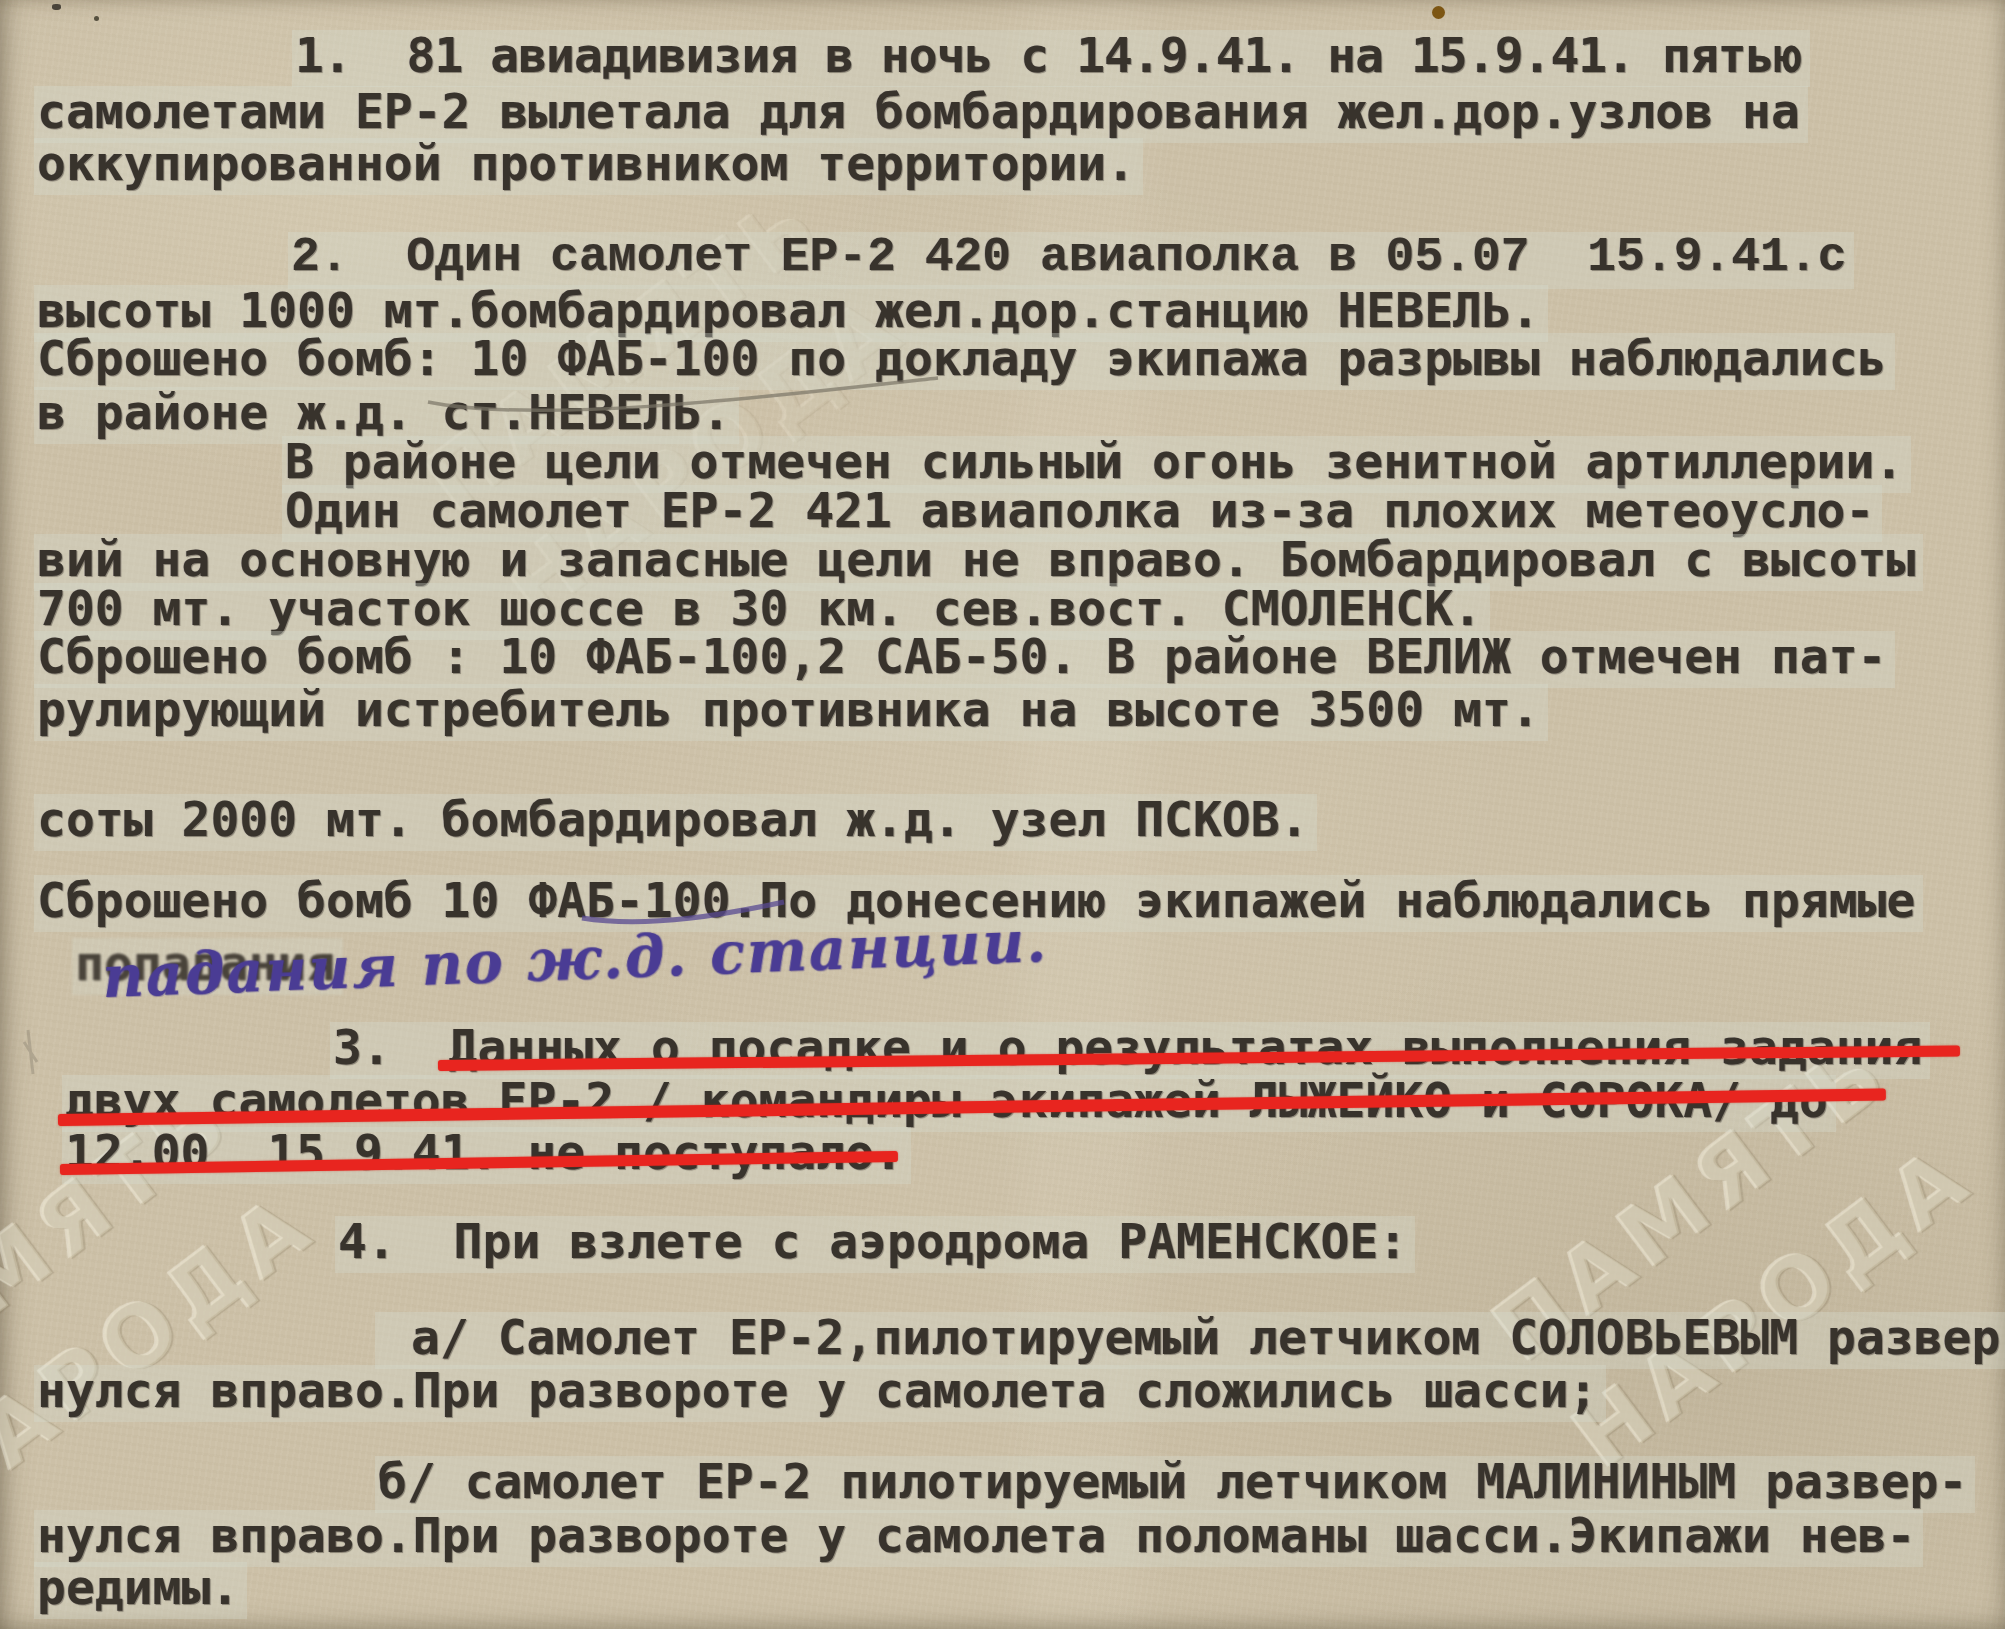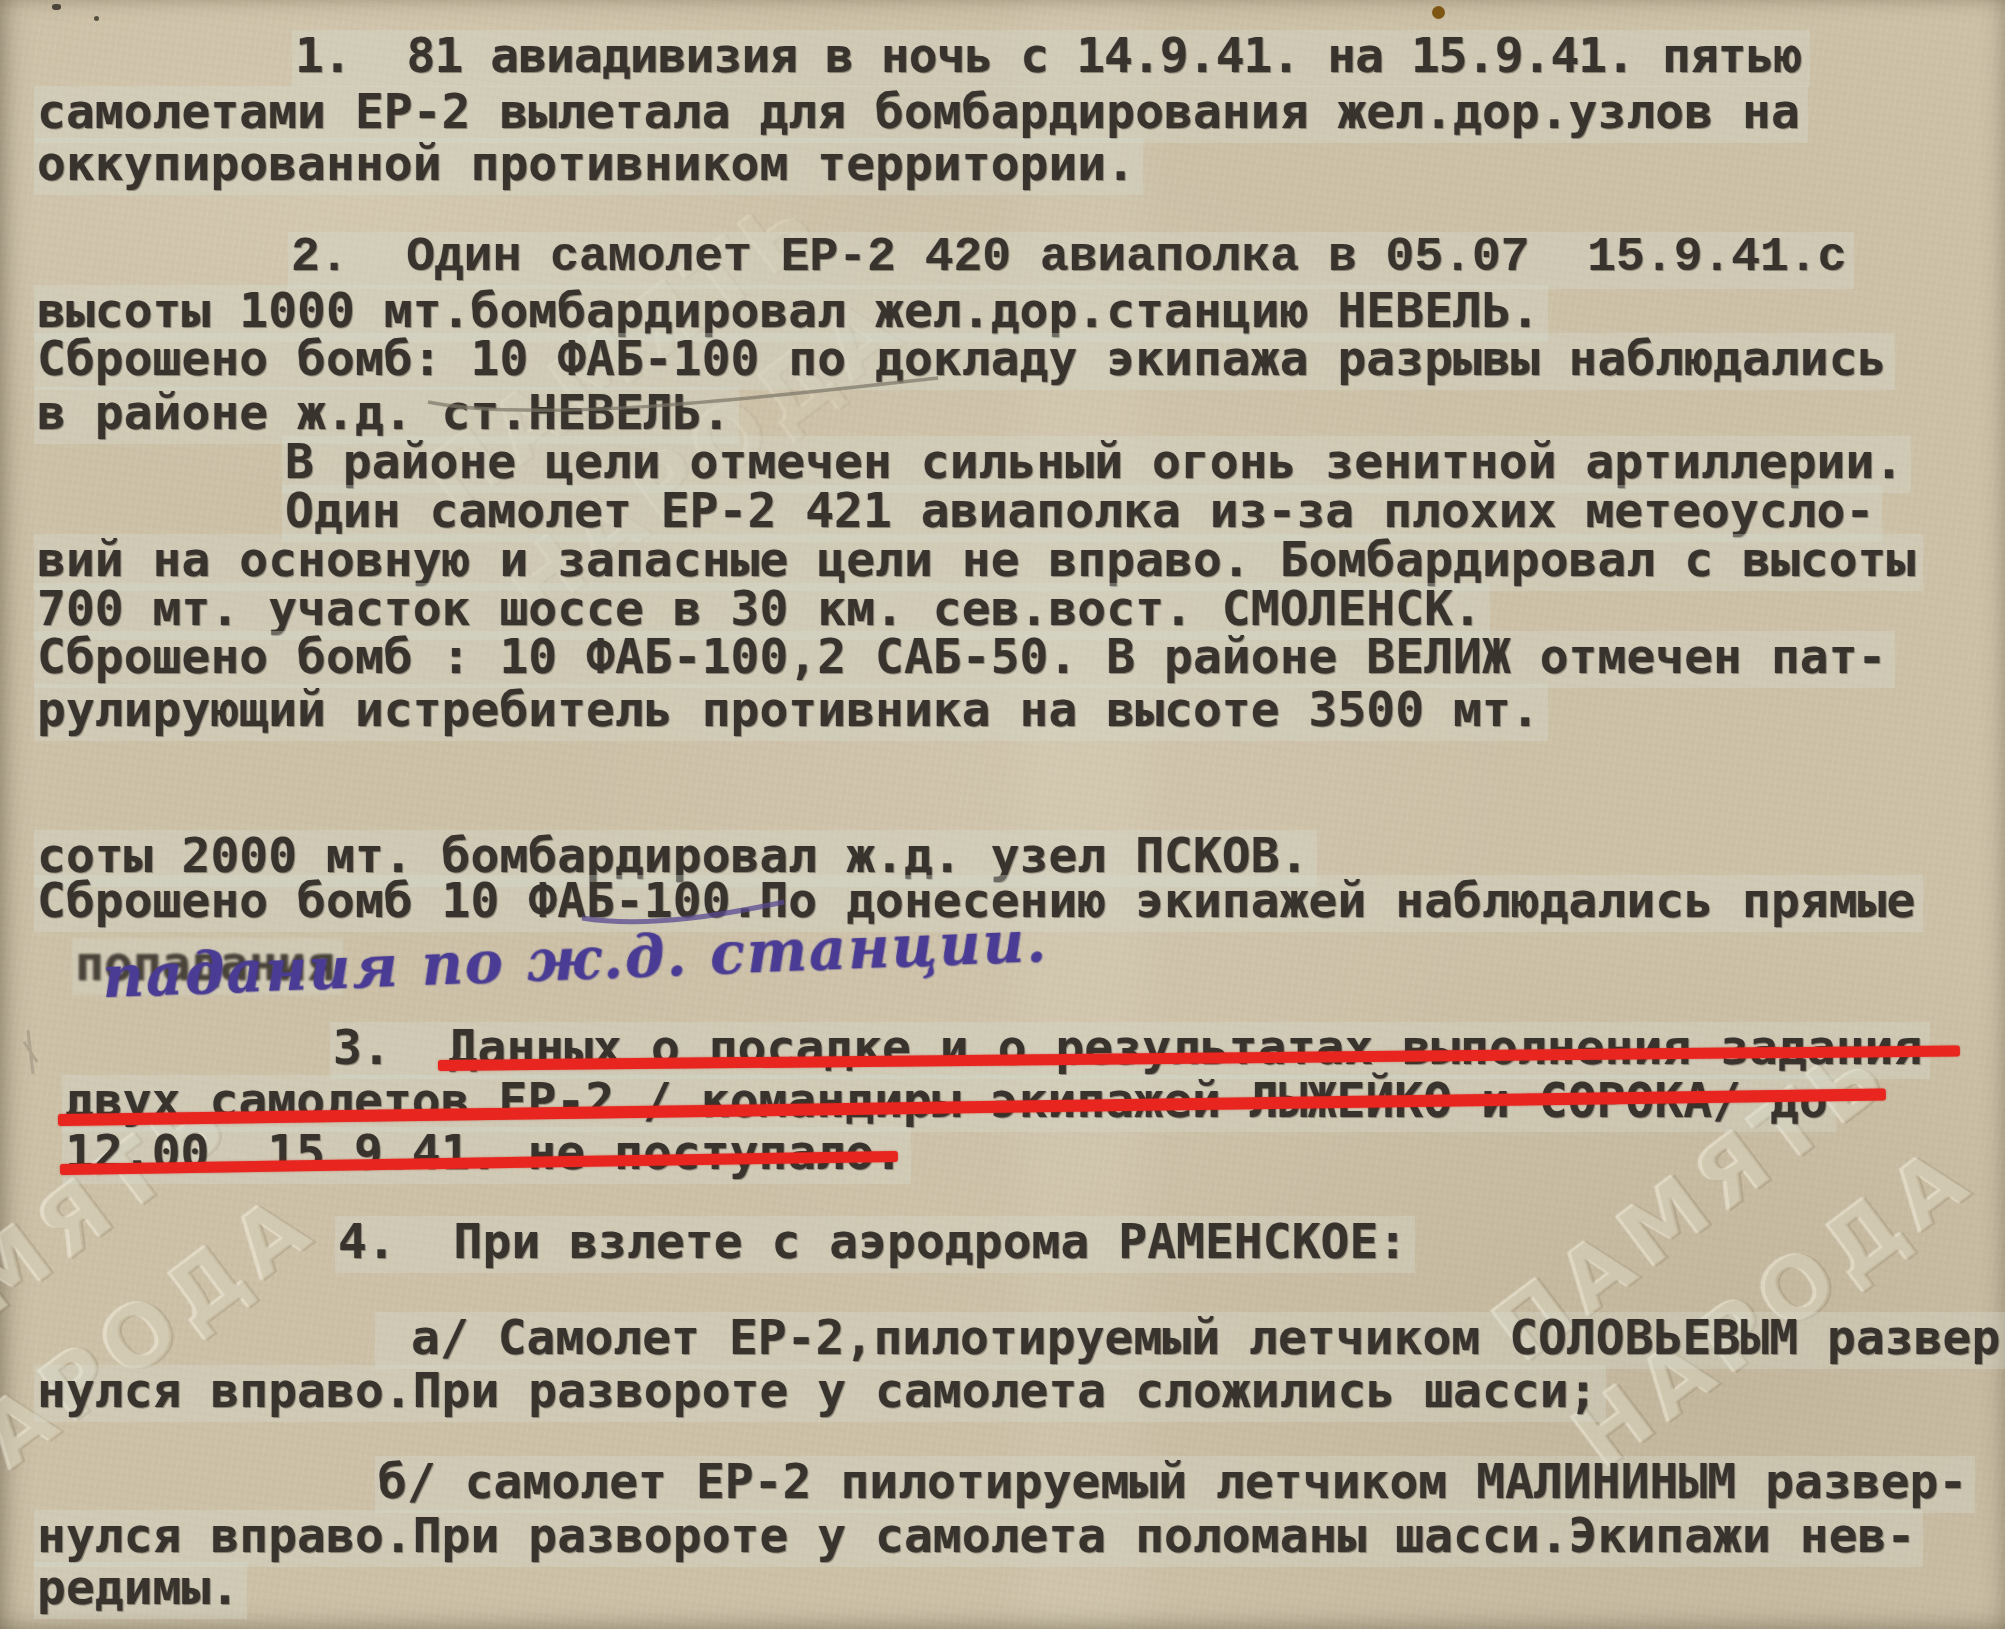--- a/index.html
+++ b/index.html
@@ -80,21 +80,21 @@
   <div class="tline" style="left:34px;top:285px;">высоты 1000 мт.бомбардировал жел.дор.станцию НЕВЕЛЬ.</div>
   <div class="tline" style="left:34px;top:333px;">Сброшено бомб: 10 ФАБ-100 по докладу экипажа разрывы наблюдались</div>
   <div class="tline" style="left:34px;top:387px;">в районе ж.д. ст.НЕВЕЛЬ.</div>
   <div class="tline" style="left:282px;top:436px;">В районе цели отмечен сильный огонь зенитной артиллерии.</div>
   <div class="tline" style="left:282px;top:485px;">Один самолет ЕР-2 421 авиаполка из-за плохих метеоусло-</div>
   <div class="tline" style="left:34px;top:534px;">вий на основную и запасные цели не вправо. Бомбардировал с высоты</div>
   <div class="tline" style="left:34px;top:583px;text-align:center;">700 мт. участок шоссе в 30 км. сев.вост. СМОЛЕНСК.</div>
   <div class="tline" style="left:34px;top:631px;">Сброшено бомб : 10 ФАБ-100,2 САБ-50. В районе ВЕЛИЖ отмечен пат-</div>
   <div class="tline" style="left:34px;top:684px;">рулирующий истребитель противника на высоте 3500 мт.</div>
 
-  <div class="tline" style="left:34px;top:830px;text-align:right;">соты 2000 мт. бомбардировал ж.д. узел ПСКОВ.</div>
+  <div class="tline" style="left:34px;top:794px;text-align:right;">соты 2000 мт. бомбардировал ж.д. узел ПСКОВ.</div>
   <div class="tline" style="left:34px;top:875px;">Сброшено бомб 10 ФАБ-100.По донесению экипажей наблюдались прямые</div>
   <div class="tline typed-smudge" style="left:72px;top:938px;">попадания</div>
 
   <div class="tline" style="left:330px;top:1022px;">3.  Данных о посадке и о результатах выполнения задания</div>
   <div class="tline" style="left:62px;top:1075px;">двух самолетов ЕР-2 / командиры экипажей ЛЫЖЕЙКО и СОРОКА/ до</div>
   <div class="tline" style="left:62px;top:1127px;">12.00  15.9.41. не поступало.</div>
 
   <div class="tline" style="left:335px;top:1216px;">4.  При взлете с аэродрома РАМЕНСКОЕ:</div>
 
   <div class="tline" style="left:375px;top:1312px;padding-left:36px;">а/ Самолет ЕР-2,пилотируемый летчиком СОЛОВЬЕВЫМ развер-</div>

